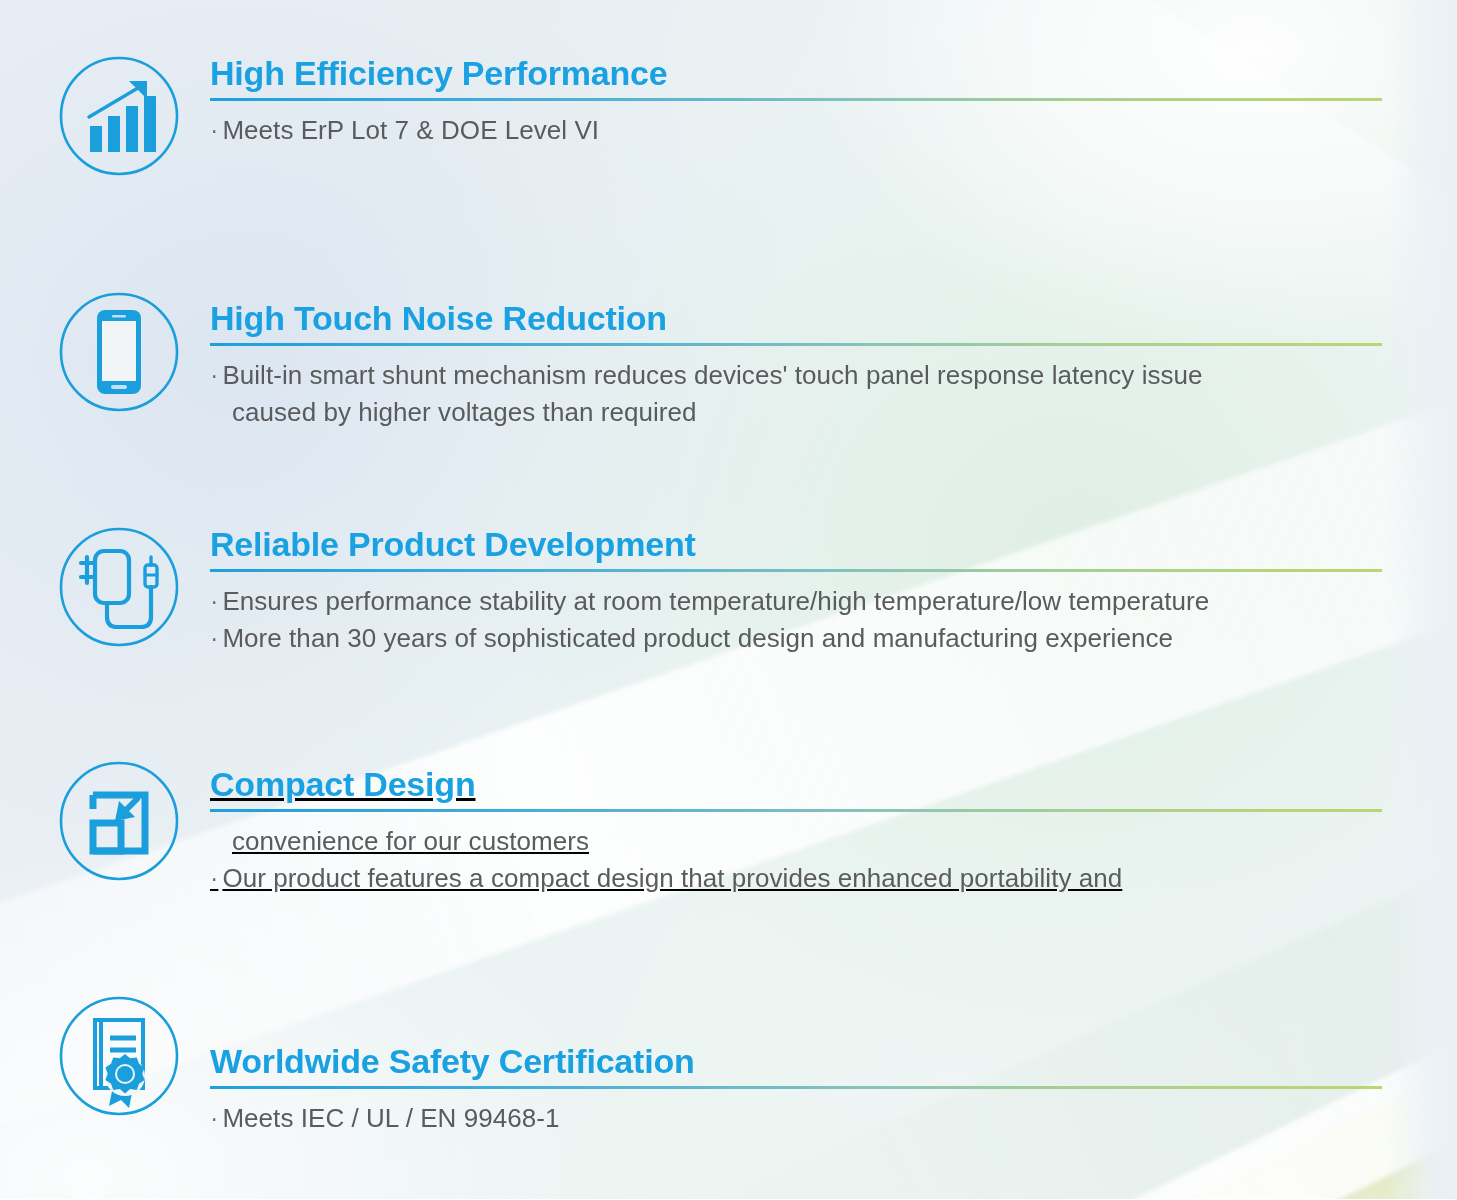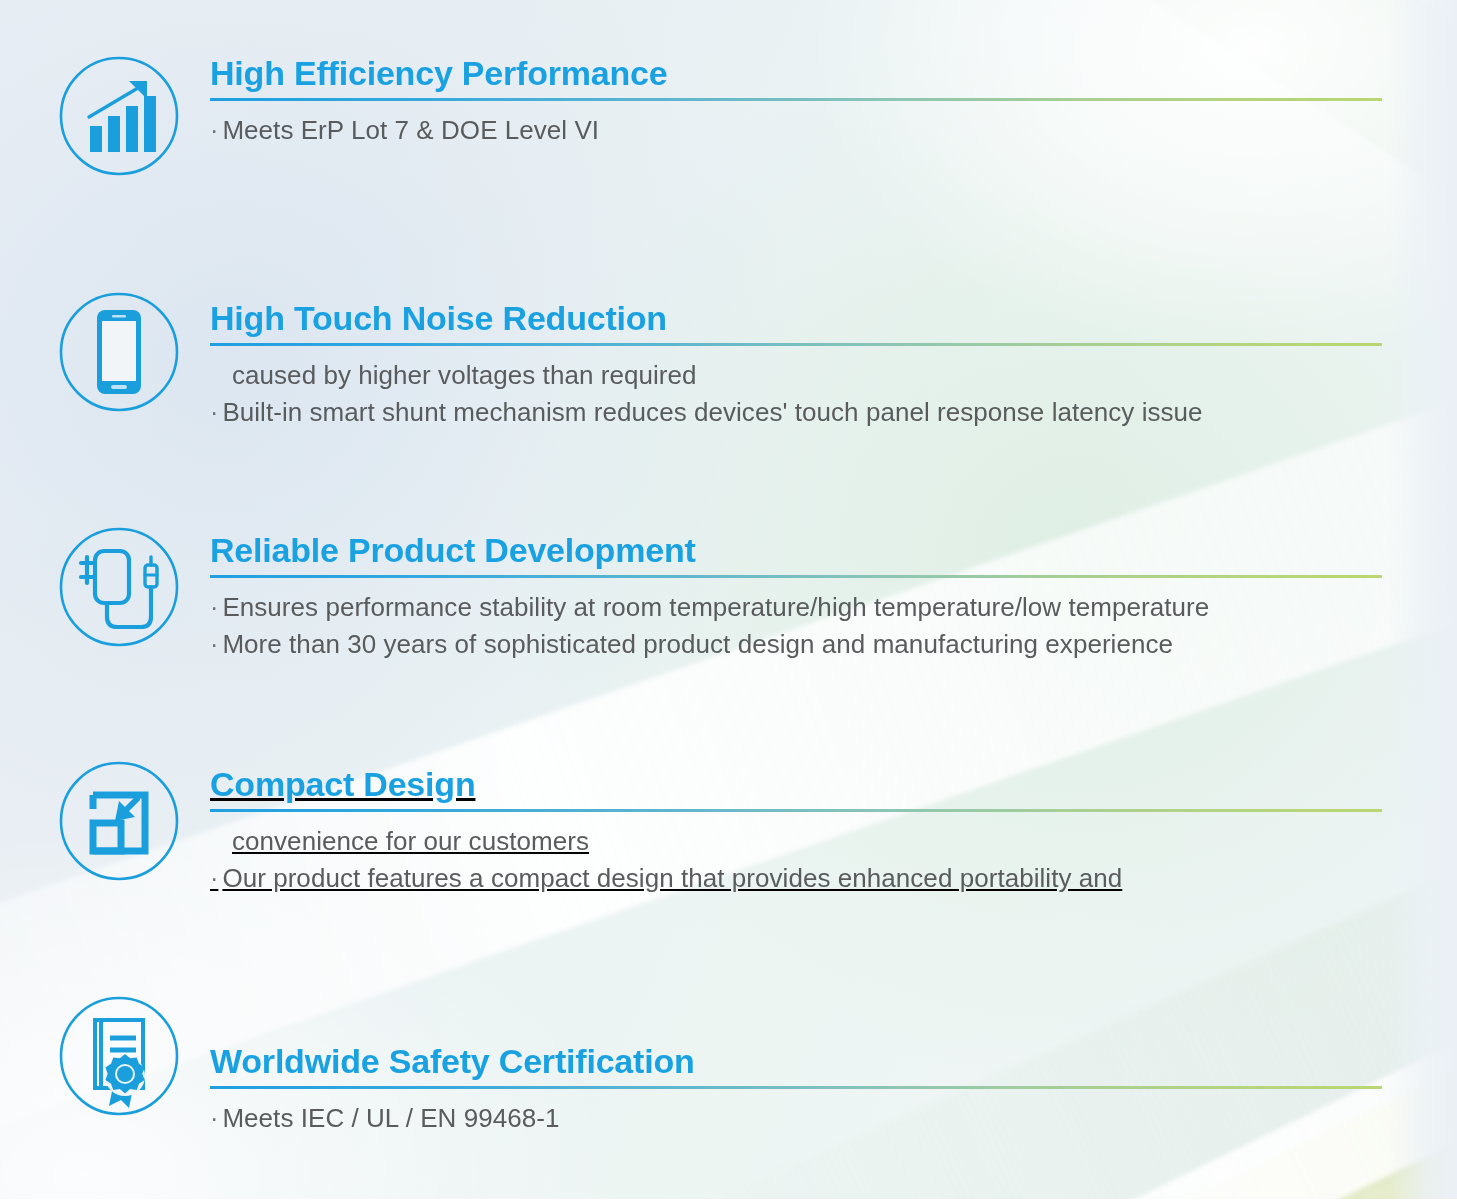--- a/index.html
+++ b/index.html
@@ -260,41 +260,41 @@
           <rect x="40" y="20" width="44" height="84" rx="8" ry="8" fill="#1b9fdc"></rect>
           <rect x="45" y="31" width="34" height="60" fill="#f1f5f8"></rect>
           <rect x="55" y="25" width="14" height="2.6" rx="1.3" fill="#bfe3f6"></rect>
           <rect x="54" y="95" width="16" height="4" rx="2" fill="#bfe3f6"></rect>
         </svg>
       </div>
       <div class="feature-body" style="top:2px;margin-top:9px;">
         <div class="feature-title">High Touch Noise Reduction</div>
         <div class="divider"></div>
         <div class="bullets">
+          <div class="bullet-line"><span class="bullet-dot">·</span><span>Built-in smart shunt mechanism reduces devices' touch panel response latency issue</span></div>
           <div class="bullet-line bullet-cont">caused by higher voltages than required</div>
-          <div class="bullet-line"><span class="bullet-dot">·</span><span>Built-in smart shunt mechanism reduces devices' touch panel response latency issue</span></div>
         </div>
       </div>
     </div>
 
     <div class="feature" style="top:523px;">
       <div class="icon-wrap" style="top:0;">
         <svg width="124" height="124" viewBox="0 0 124 124" aria-hidden="true">
           <circle cx="62" cy="62" r="58" fill="none" stroke="#1b9fdc" stroke-width="2.6"></circle>
           <rect x="38" y="26" width="34" height="52" rx="9" ry="9" fill="none" stroke="#1b9fdc" stroke-width="4.2"></rect>
           <path d="M38 38 L24 38" fill="none" stroke="#1b9fdc" stroke-width="4.2" stroke-linecap="round"></path>
           <path d="M38 52 L24 52" fill="none" stroke="#1b9fdc" stroke-width="4.2" stroke-linecap="round"></path>
           <path d="M30 32 L30 58" fill="none" stroke="#1b9fdc" stroke-width="4.2" stroke-linecap="round"></path>
           <path d="M50 78 L50 92 Q50 102 60 102 L84 102 Q94 102 94 92 L94 62" fill="none" stroke="#1b9fdc" stroke-width="4.2" stroke-linecap="round" stroke-linejoin="round"></path>
           <rect x="88" y="40" width="12" height="22" rx="3" ry="3" fill="none" stroke="#1b9fdc" stroke-width="3.4"></rect>
           <path d="M94 32 L94 40" fill="none" stroke="#1b9fdc" stroke-width="3.4" stroke-linecap="round"></path>
           <path d="M88 50 L100 50" fill="none" stroke="#1b9fdc" stroke-width="3" stroke-linecap="round"></path>
         </svg>
       </div>
-      <div class="feature-body" style="top:8px;">
+      <div class="feature-body" style="top:2px;">
         <div class="feature-title">Reliable Product Development</div>
         <div class="divider"></div>
         <div class="bullets">
           <div class="bullet-line"><span class="bullet-dot">·</span><span>Ensures performance stability at room temperature/high temperature/low temperature</span></div>
           <div class="bullet-line"><span class="bullet-dot">·</span><span>More than 30 years of sophisticated product  design and manufacturing experience</span></div>
         </div>
       </div>
     </div>
 
     <div class="feature" style="top:757px;">

